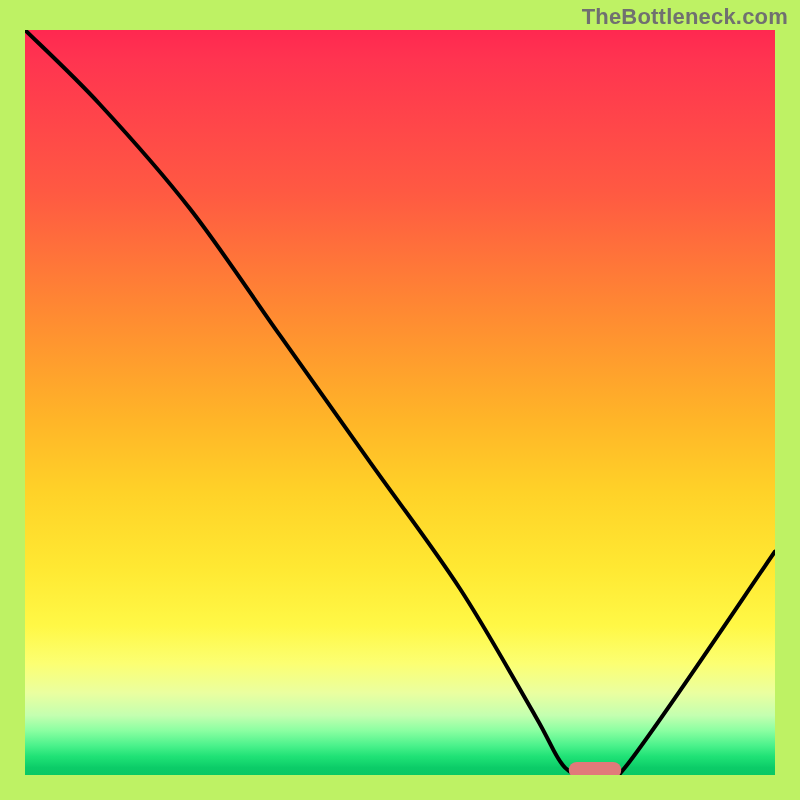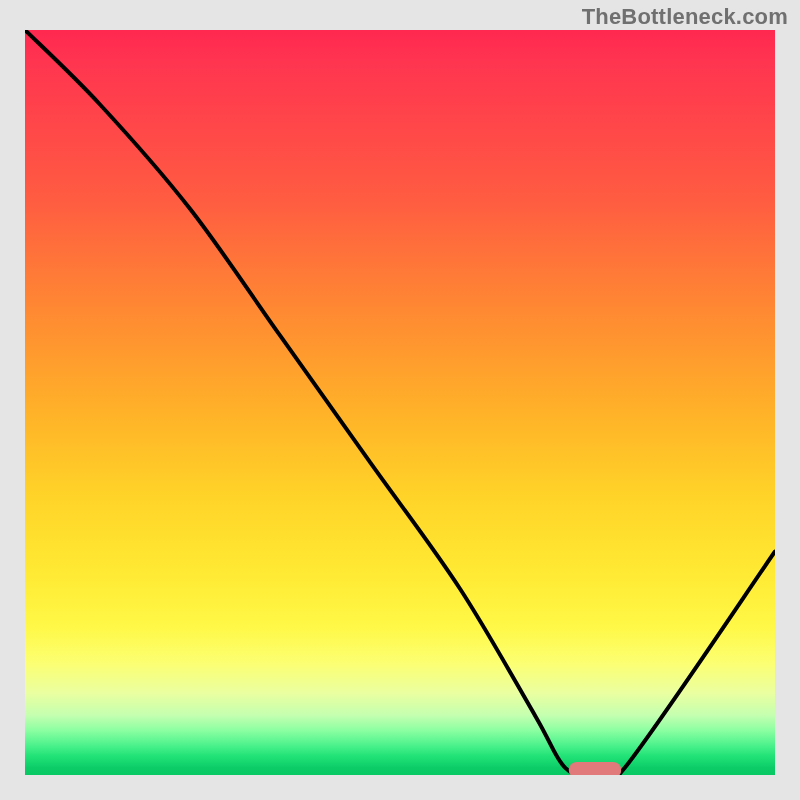--- a/index.html
+++ b/index.html
@@ -7,21 +7,21 @@
     padding: 0;
     width: 800px;
     height: 800px;
     background: #ffffff;
     overflow: hidden;
   }
   .outer {
     position: relative;
     width: 800px;
     height: 800px;
-    background: #e5e5e5;
+    background: #bef264;
   }
   .watermark {
     position: absolute;
     top: 4px;
     right: 12px;
     font-family: Arial, Helvetica, sans-serif;
     font-size: 22px;
     font-weight: 600;
     color: #707070;
     letter-spacing: 0.2px;

